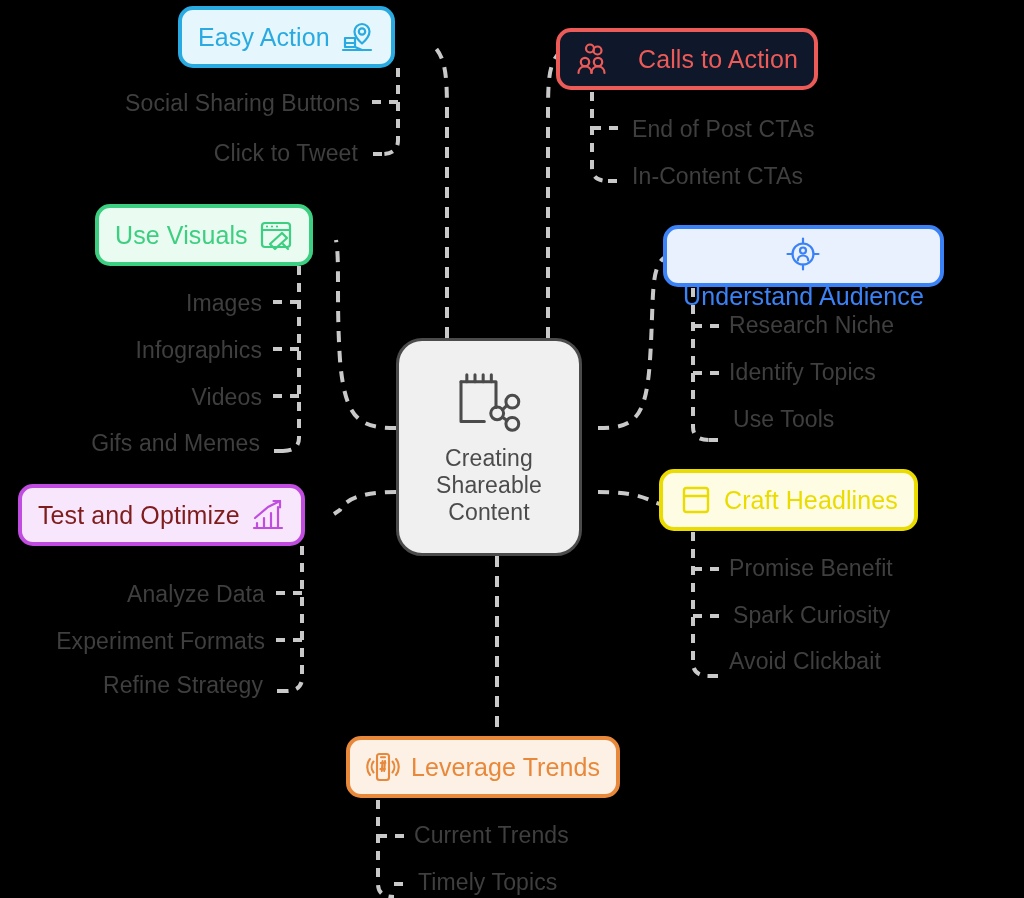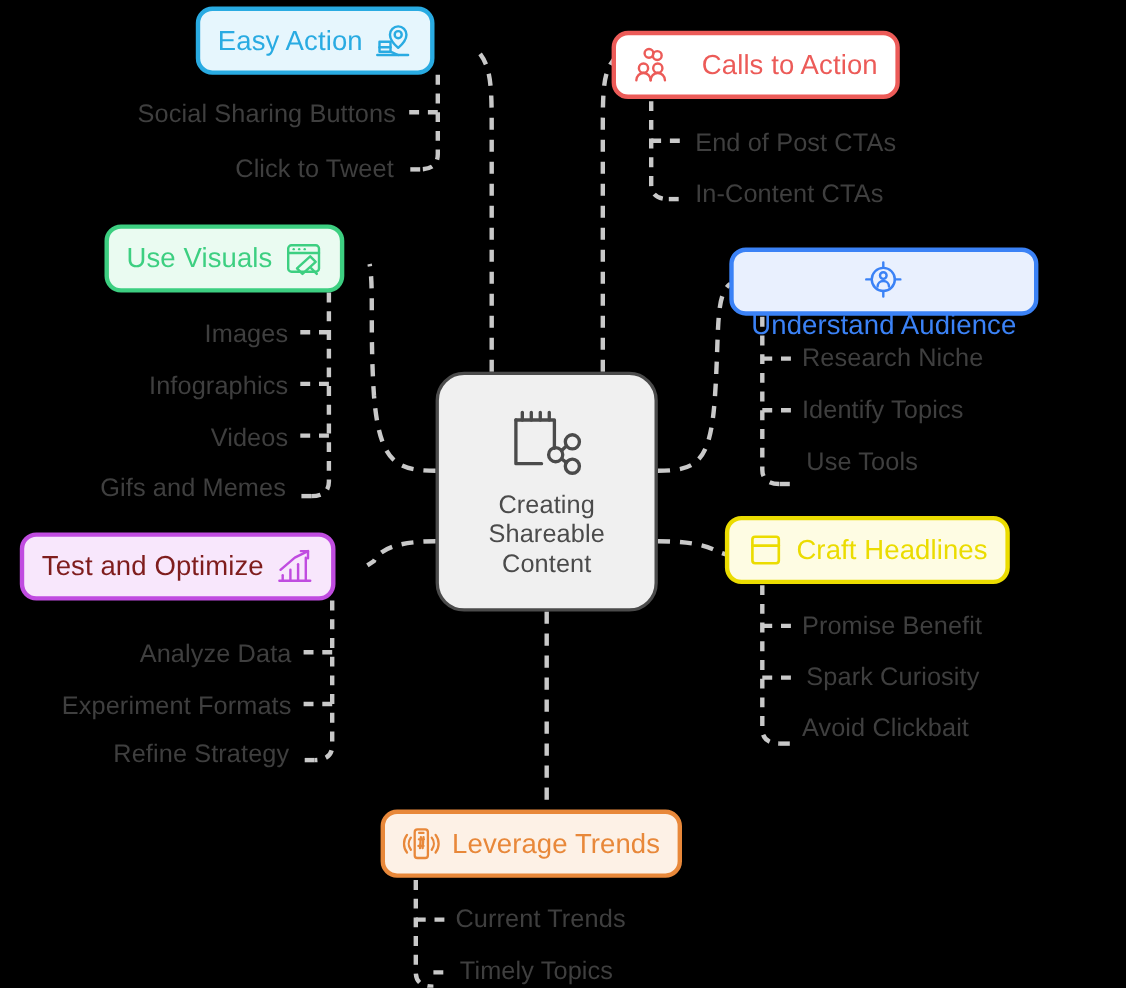--- a/index.html
+++ b/index.html
@@ -6,21 +6,21 @@
   html,body { background:#000; }
   body {
     width:1024px; height:898px; position:relative; overflow:hidden;
     font-family:"Liberation Sans", sans-serif;
   }
   #canvas { position:absolute; inset:0; width:1024px; height:898px; }
   svg.links { position:absolute; left:0; top:0; width:1024px; height:898px; pointer-events:none; }
 
   
   .center-node {
-    position:absolute; left:396px; top:338px; width:202px; height:218px;
+    position:absolute; left:396px; top:338px; width:186px; height:218px;
     background:#F0F0F0; border:3px solid #4B4B4B; border-radius:26px;
     display:flex; flex-direction:column; align-items:center; justify-content:center;
     gap:6px;
   }
   .center-node .c-icon { width:78px; height:70px; display:block; }
   .center-label {
     color:#4B4B4B; font-size:23px; line-height:27px; text-align:center;
     letter-spacing:.1px;
   }
 
@@ -137,21 +137,21 @@
       <path d="M4 18 h10 v9 H4 z"></path>
       <path d="M4 23 h10"></path>
       <path d="M2 30 h28"></path>
       <path d="M14 27 l7 3"></path>
     </svg>
     <span class="p-label" style="color:#29ABE2;">Easy Action</span>
   </div>
   <div class="leaf left" style="left:360px; top:90px;">Social Sharing Buttons</div>
   <div class="leaf left" style="left:358px; top:140px;">Click to Tweet</div>
 
-  <div class="pill" style="left:556px; top:28px; border-color:#EC5B58; background:#ffffff;gap:28px;">
+  <div class="pill" style="left:556px; top:28px; border-color:#EC5B58; background:#0f172a;gap:28px;">
     <svg class="p-icon" viewBox="0 0 34 34" fill="none" stroke="#EC5B58" stroke-width="2.2" stroke-linecap="round" stroke-linejoin="round">
       <circle cx="14" cy="6.5" r="4"></circle>
       <circle cx="21.5" cy="8.5" r="4"></circle>
       <circle cx="9" cy="20" r="4.2"></circle>
       <circle cx="22" cy="20" r="4.2"></circle>
       <path d="M2.5 31 c0-4 2.9-6.6 6.5-6.6 s6.5 2.6 6.5 6.6"></path>
       <path d="M15.5 31 c0-4 2.9-6.6 6.5-6.6 s6.5 2.6 6.5 6.6"></path>
     </svg>
     <span class="p-label" style="color:#EC5B58;">Calls to Action</span>
   </div>

